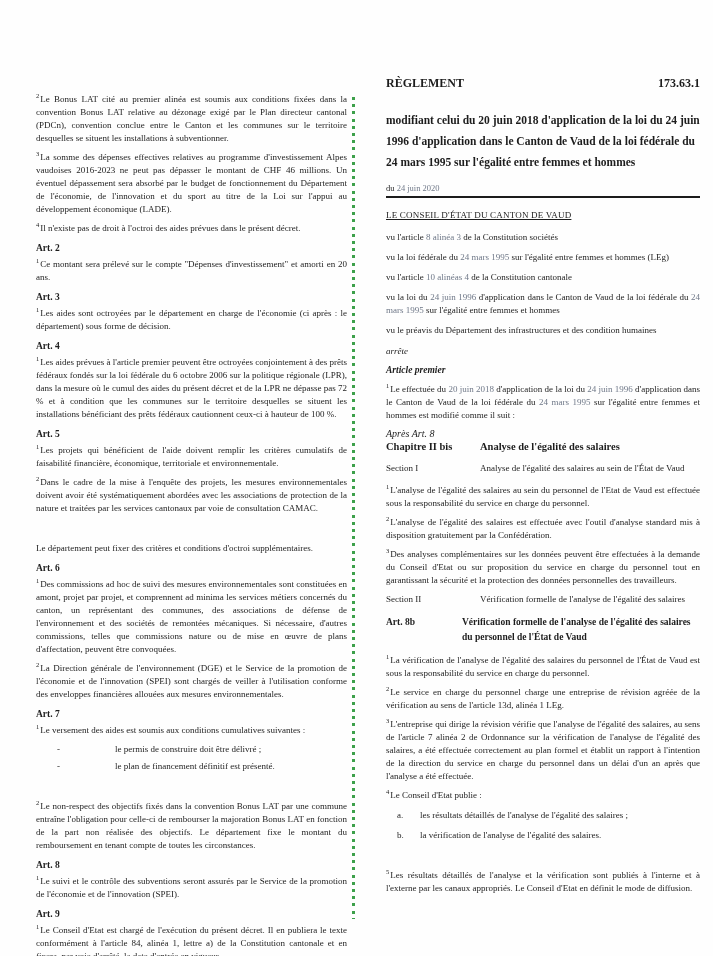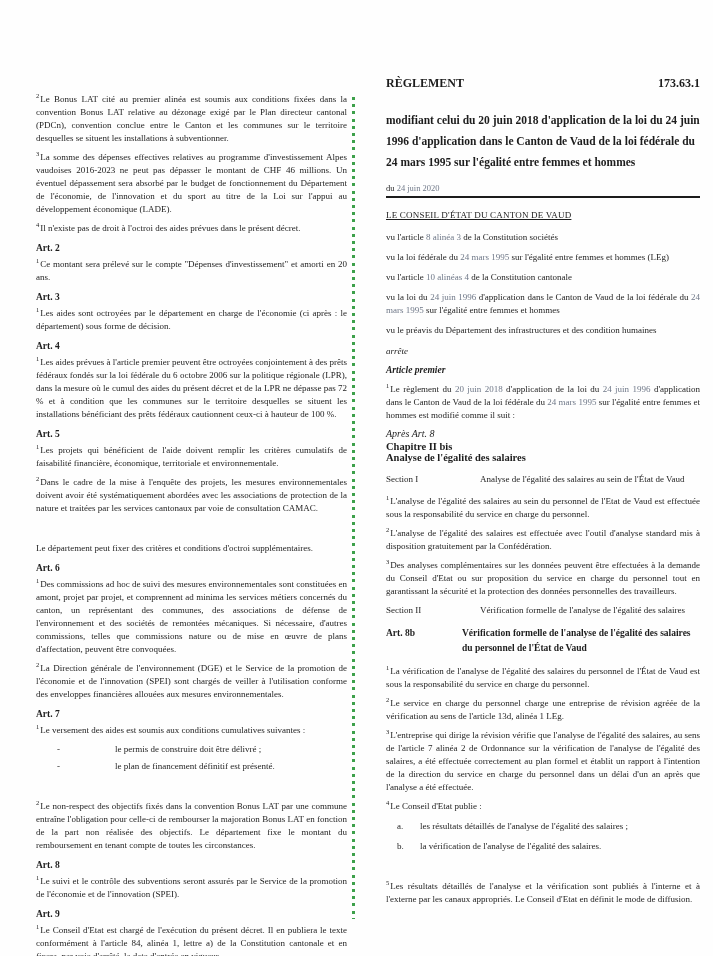--- a/index.html
+++ b/index.html
@@ -38,21 +38,21 @@
   .reg-header { display:flex; justify-content:space-between; font-weight:bold; font-size:12px; }
   .reg-title { font-weight:bold; font-size:11.5px; line-height:21px; margin-top:19px; text-align:left; }
   .reg-date { font-size:8.5px; margin-top:10px; }
   .rule { border-top:2px solid #1c1c1c; margin-top:3px; margin-bottom:12px; }
   .conseil { font-size:9px; margin-bottom:11px; letter-spacing:0.2px;text-decoration:underline; }
   .vu { font-size:9px; line-height:13px; margin-bottom:7px; text-align:justify; }
   .arrete { font-style:italic; font-size:9px; margin:9px 0; }
   .article-premier { font-weight:bold; font-style:italic; font-size:9.5px; margin-bottom:8px; }
   .apres { font-style:italic; font-size:10px; margin:5px 0 2px; }
 
-  .chapitre-row { display:flex; margin-bottom:10px; font-weight:bold; font-size:10.5px;flex-direction:column; }
+  .chapitre-row { display:flex; margin-bottom:10px; font-weight:bold; font-size:10.5px; }
   .chapitre-label { width:94px; flex-shrink:0; }
   .section-row { display:flex; font-size:9px; margin-bottom:9px; line-height:13px; }
   .section-label { width:94px; flex-shrink:0; }
   .artx-row { display:flex; font-weight:bold; font-size:9.5px; margin-bottom:9px; line-height:15px; }
   .artx-label { width:76px; flex-shrink:0; }
 
   .ab-row { display:flex; font-size:9px; line-height:13px; margin:7px 0 7px 11px; }
   .ab-marker { width:23px; flex-shrink:0; }
 </style>
 </head>
@@ -126,21 +126,21 @@
     <p class="vu"><span>vu l'article </span><span class="lnk">8 alinéa 3</span><span> de la Constitution sociétés</span></p>
     <p class="vu"><span>vu la loi fédérale du </span><span class="lnk">24 mars 1995</span><span> sur l'égalité entre femmes et hommes (LEg)</span></p>
     <p class="vu"><span>vu l'article </span><span class="lnk">10 alinéas 4</span><span> de la Constitution cantonale</span></p>
     <p class="vu"><span>vu la loi du </span><span class="lnk">24 juin 1996</span><span> d'application dans le Canton de Vaud de la loi fédérale du </span><span class="lnk">24 mars 1995</span><span> sur l'égalité entre femmes et hommes</span></p>
     <p class="vu"><span>vu le préavis du Département des infrastructures et des condition humaines</span></p>
 
     <div class="arrete">arrête</div>
 
     <div class="article-premier">Article premier</div>
 
-    <p class="body"><sup class="pnum">1</sup><span>Le règlement du </span><span class="lnk">20 juin 2018</span><span> d'application de la loi du </span><span class="lnk">24 juin 1996</span><span> d'application dans le Canton de Vaud de la loi fédérale du </span><span class="lnk">24 mars 1995</span><span> sur l'égalité entre femmes et hommes est modifié comme il suit :</span></p>
+    <p class="body"><sup class="pnum">1</sup><span>Le effectuée du </span><span class="lnk">20 juin 2018</span><span> d'application de la loi du </span><span class="lnk">24 juin 1996</span><span> d'application dans le Canton de Vaud de la loi fédérale du </span><span class="lnk">24 mars 1995</span><span> sur l'égalité entre femmes et hommes est modifié comme il suit :</span></p>
 
     <div class="apres">Après Art. 8</div>
 
     <div class="chapitre-row">
       <span class="chapitre-label">Chapitre II bis</span>
       <span>Analyse de l'égalité des salaires</span>
     </div>
 
     <div class="section-row">
       <span class="section-label">Section I</span>

